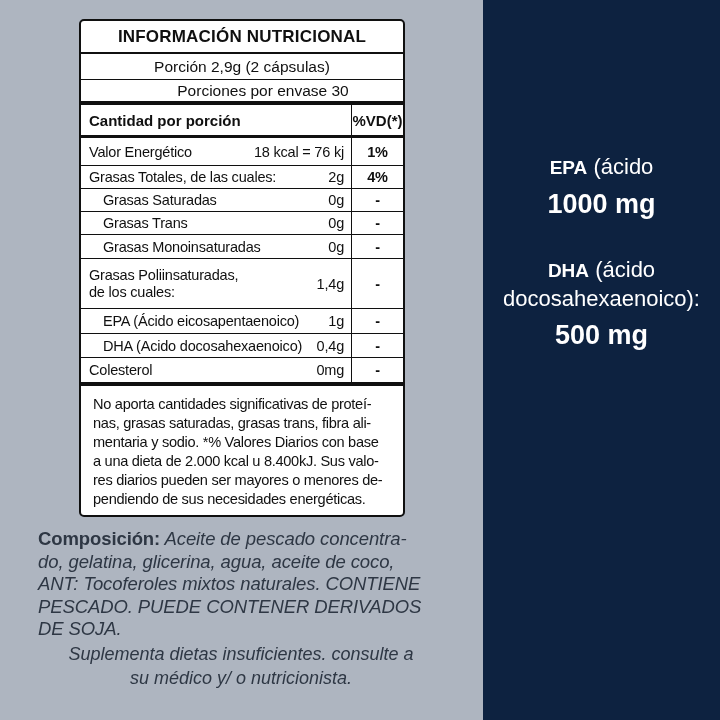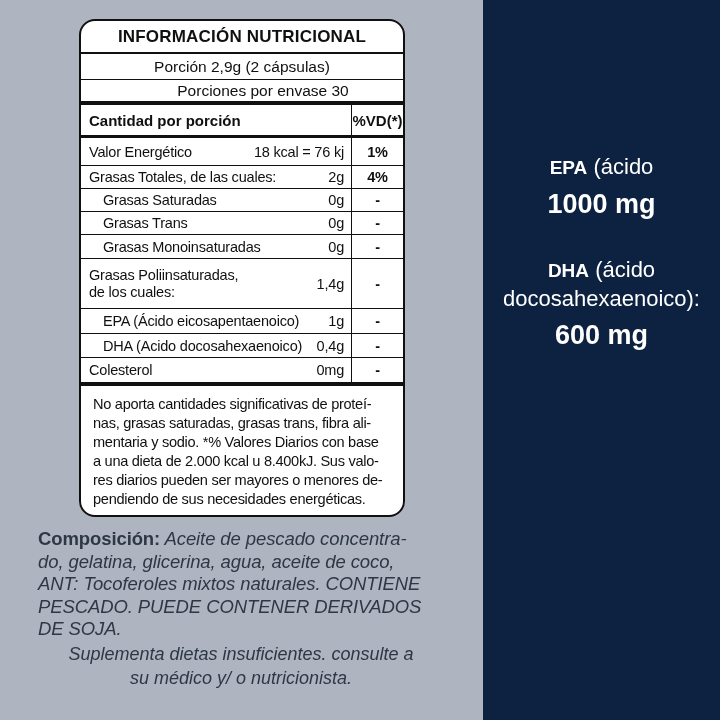--- a/index.html
+++ b/index.html
@@ -7,21 +7,21 @@
     width:720px;height:720px;position:relative;overflow:hidden;
     font-family:"Liberation Sans", sans-serif;
     background:#aeb5c0;
   }
   .bg-left{position:absolute;left:0;top:0;width:483px;height:720px;background:#aeb5c0;}
   .bg-right{position:absolute;left:483px;top:0;width:237px;height:720px;background:#0d2240;}
 
   
   .nutri-box{
     position:absolute;left:79px;top:19px;width:326px;height:498px;
-    background:#ffffff;border:2.5px solid #101010;border-radius:16px;
+    background:#ffffff;border:2.5px solid #101010;border-radius:5px;
     box-sizing:border-box;display:flex;flex-direction:column;overflow:hidden;
     color:#101010;
   }
   .t-row{display:flex;align-items:center;flex-shrink:0;box-sizing:border-box;}
   .row-title{height:33px;justify-content:center;font-weight:bold;font-size:17px;
     letter-spacing:.2px;border-bottom:2px solid #101010;}
   .row-serving{height:26px;justify-content:center;font-size:15.5px;border-bottom:1.5px solid #101010;}
   .row-serving.thick{height:25px;border-bottom:4px solid #101010;padding-left:42px;}
   .row-header{height:33px;font-weight:bold;font-size:15px;border-bottom:3px solid #101010;}
   .lbl{flex:1;padding-left:8px;box-sizing:border-box;}
@@ -151,21 +151,21 @@
     </div>
     <div class="ed-value">1000 mg</div>
 
     <div class="ed-gap"></div>
 
     <div class="ed-line">
       <span class="ed-name">DHA</span>
       <span>(ácido</span>
     </div>
     <div class="ed-line">docosahexaenoico):</div>
-    <div class="ed-value">600 mg</div>
+    <div class="ed-value">500 mg</div>
   </div>
 
   <div class="comp">
     <div>
       <span class="comp-label">Composición:</span>
       <span>Aceite de pescado concentra-</span>
     </div>
     <div>do, gelatina, glicerina, agua, aceite de coco,</div>
     <div>ANT: Tocoferoles mixtos naturales. CONTIENE</div>
     <div>PESCADO. PUEDE CONTENER DERIVADOS</div>

